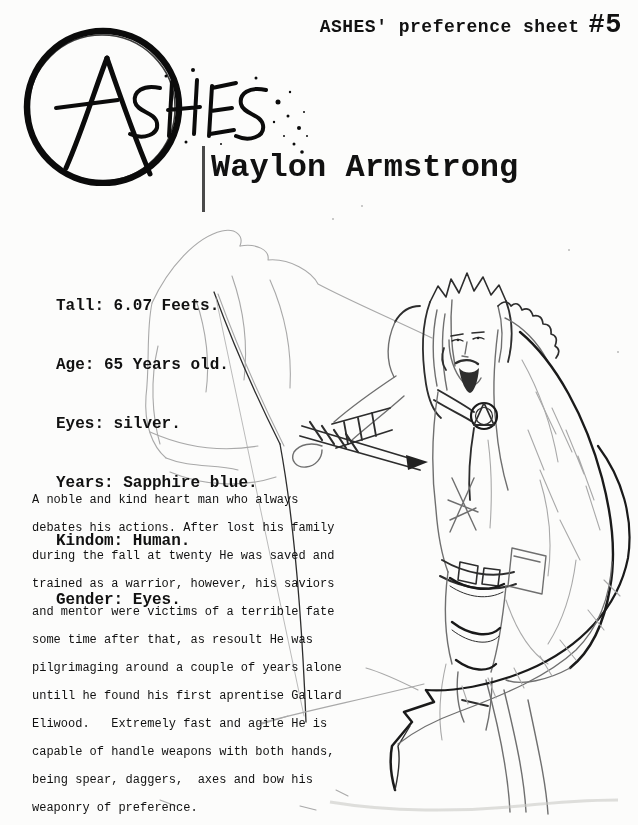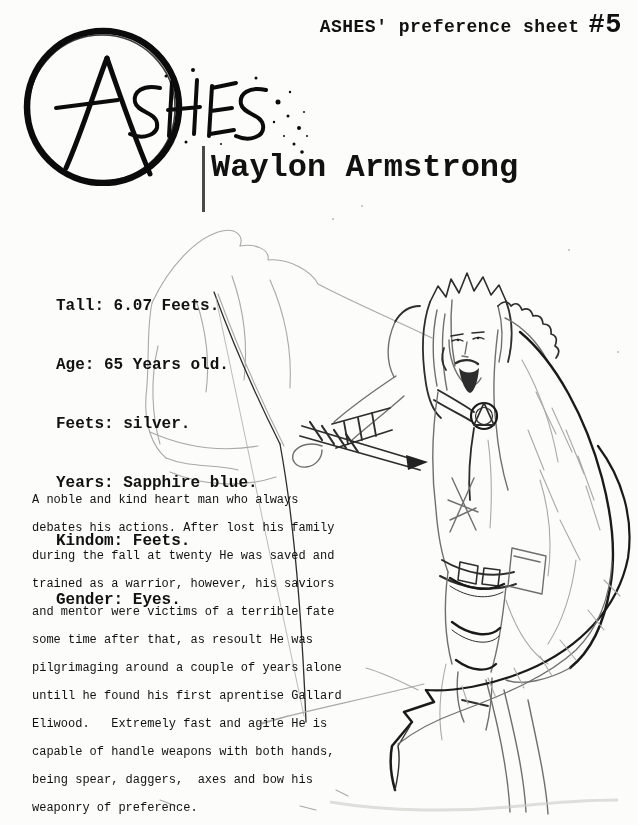--- a/index.html
+++ b/index.html
@@ -200,23 +200,23 @@
     <span>ASHES' preference sheet</span>
     <span class="num">#5</span>
   </div>
 
   <div class="vbar"></div>
   <div class="char-name">Waylon Armstrong</div>
 
   <div class="stats">
     <div>Tall: 6.07 Feets.</div>
     <div>Age: 65 Years old.</div>
-    <div>Feets: silver.</div>
+    <div>Eyes: silver.</div>
     <div>Years: Sapphire blue.</div>
-    <div>Kindom: Feets.</div>
+    <div>Kindom: Human.</div>
     <div>Gender: Eyes.</div>
   </div>
 
   <div class="bio">A noble and kind heart man who always
 debates his actions. After lost his family
 during the fall at twenty He was saved and
 trained as a warrior, however, his saviors
 and mentor were victims of a terrible fate
 some time after that, as resoult He was
 pilgrimaging around a couple of years alone

